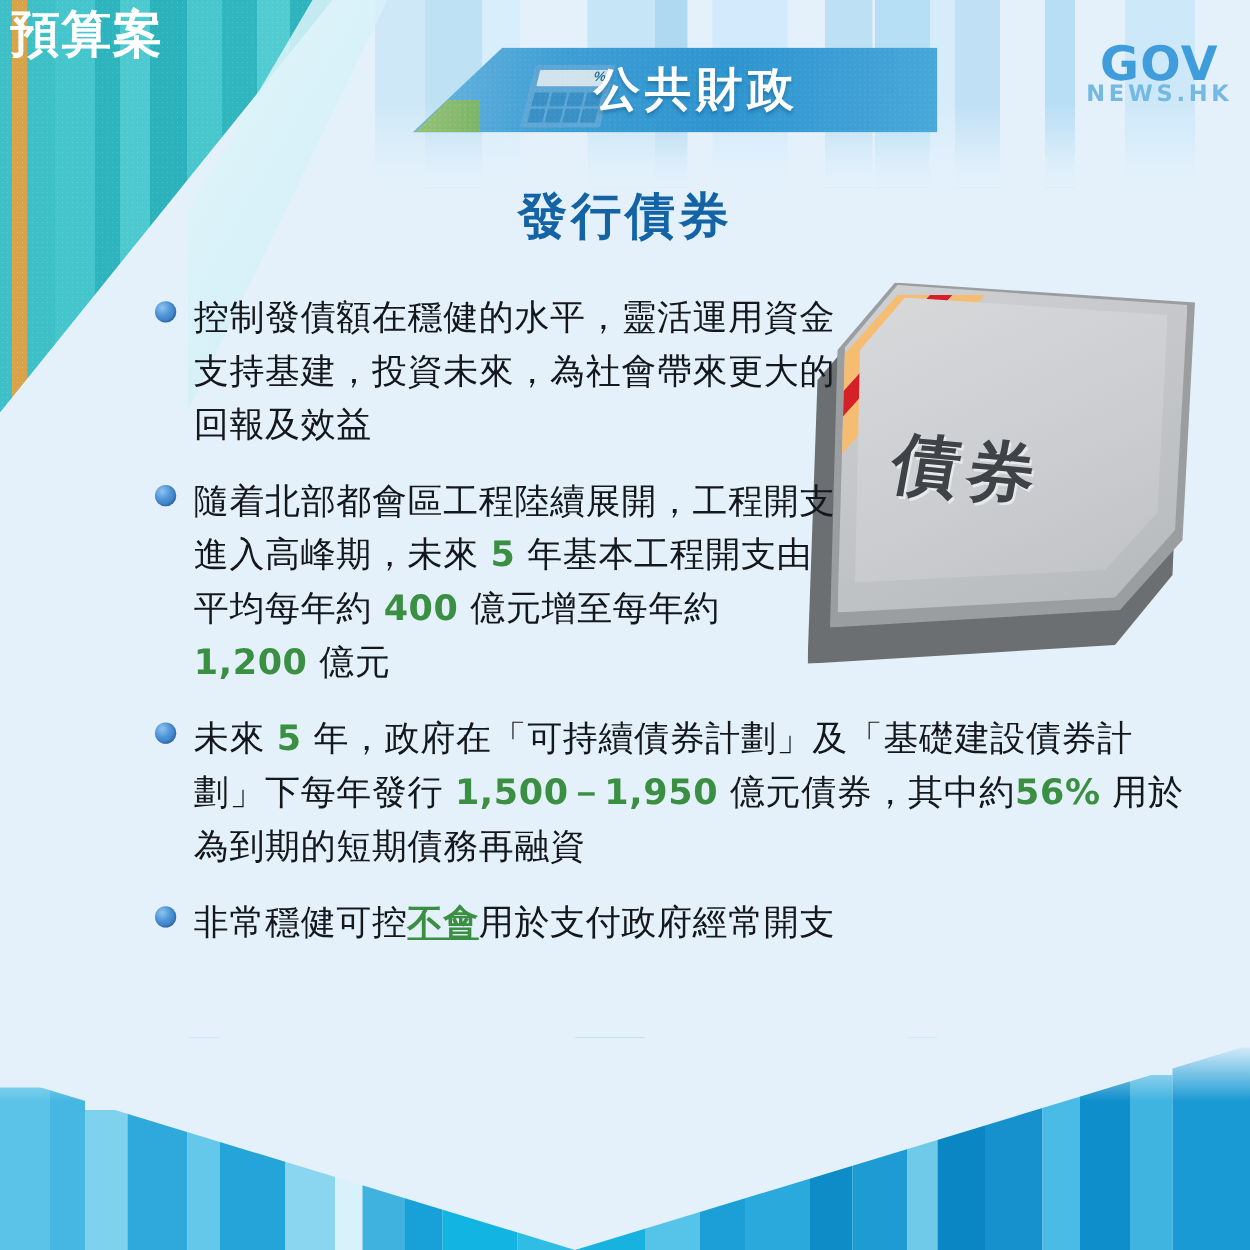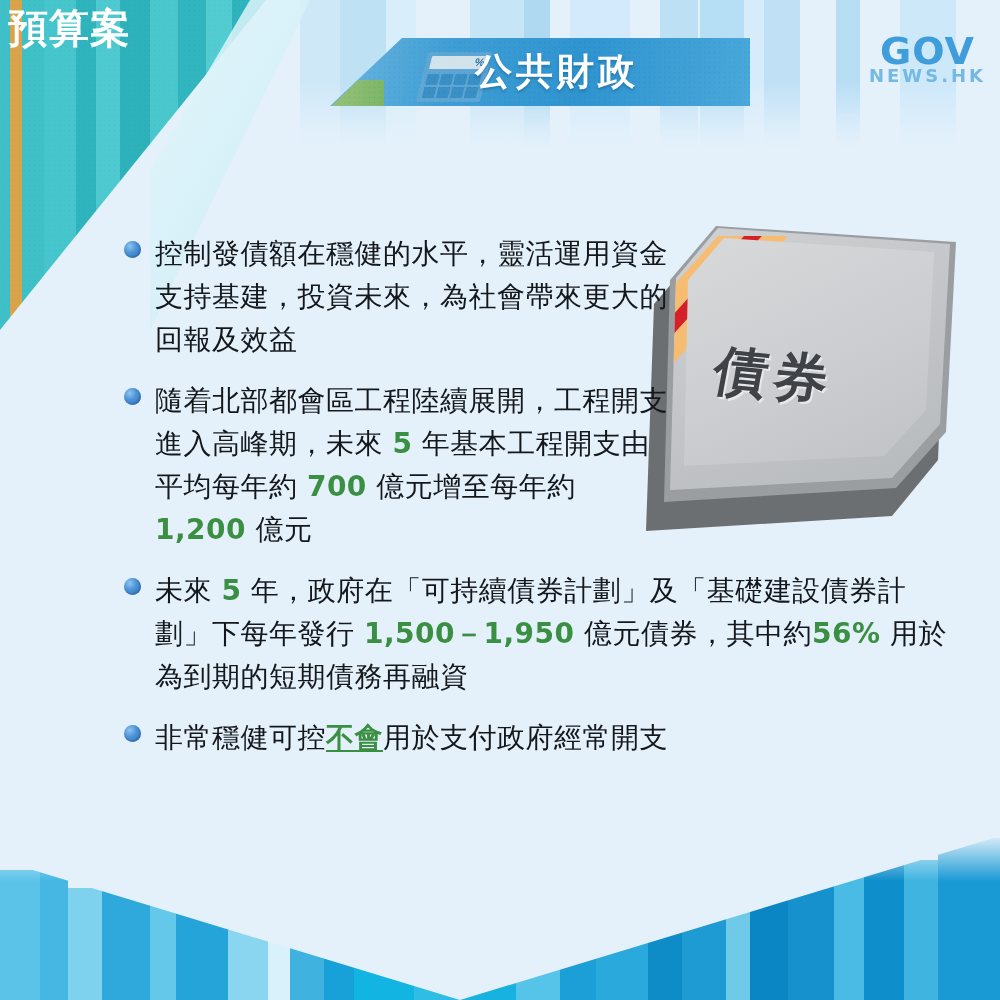--- a/index.html
+++ b/index.html
@@ -196,20 +196,21 @@
     </div>
     <div class="banner-noise"></div>
     <div class="banner-text">公共財政</div>
   </div>
 
   <div class="gov-logo">
     <div class="gov-main">GOV</div>
     <div class="gov-sub">NEWS.HK</div>
   </div>
 
+  <div class="page-title">發行債券</div>
 
   <div class="bond">
     <div class="bond-shadow"></div>
     <div class="bond-back"></div>
     <div class="bond-face"></div>
     <div class="bond-stripe-mask">
       <div class="bond-stripe bs-o1"></div>
       <div class="bond-stripe bs-r"></div>
       <div class="bond-stripe bs-o2"></div>
     </div>
@@ -217,21 +218,21 @@
     <div class="bond-label">債券</div>
   </div>
 
   <div class="bullets">
       <div class="bullet w560">
         <span class="dot"></span>
         <div class="btext"><span>控制發債額在穩健的水平，靈活運用資金支持基建，投資未來，為社會帶來更大的回報及效益</span></div>
       </div>
       <div class="bullet w560">
         <span class="dot"></span>
-        <div class="btext"><span>隨着北部都會區工程陸續展開，工程開支進入高峰期，未來 </span><span class="num">5</span><span> 年基本工程開支由平均每年約 </span><span class="num">700</span><span> 億元增至每年約 </span><span class="num">1,200</span><span> 億元</span></div>
+        <div class="btext"><span>隨着北部都會區工程陸續展開，工程開支進入高峰期，未來 </span><span class="num">5</span><span> 年基本工程開支由平均每年約 </span><span class="num">400</span><span> 億元增至每年約 </span><span class="num">1,200</span><span> 億元</span></div>
       </div>
       <div class="bullet w830">
         <span class="dot"></span>
         <div class="btext"><span>未來 </span><span class="num">5</span><span> 年，政府在「可持續債券計劃」及「基礎建設債券計劃」下每年發行 </span><span class="num">1,500－1,950</span><span> 億元債券，其中約</span><span class="num">56%</span><span> 用於為到期的短期債務再融資</span></div>
       </div>
       <div class="bullet w830">
         <span class="dot"></span>
         <div class="btext"><span>非常穩健可控</span><span class="neg">不會</span><span>用於支付政府經常開支</span></div>
       </div>
     </div>

